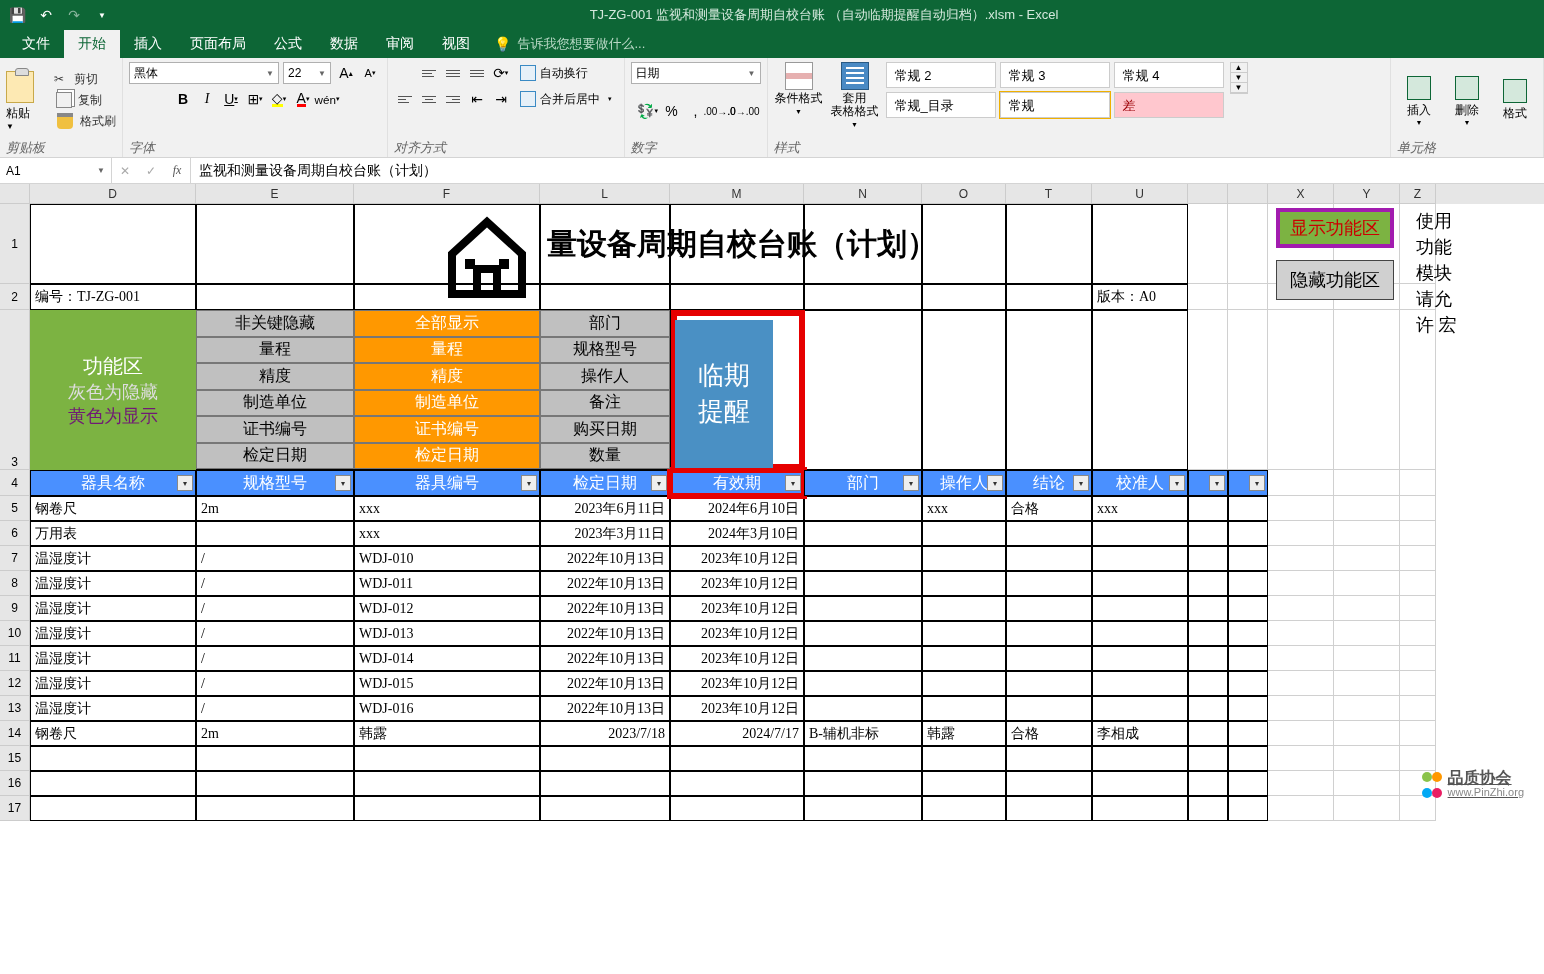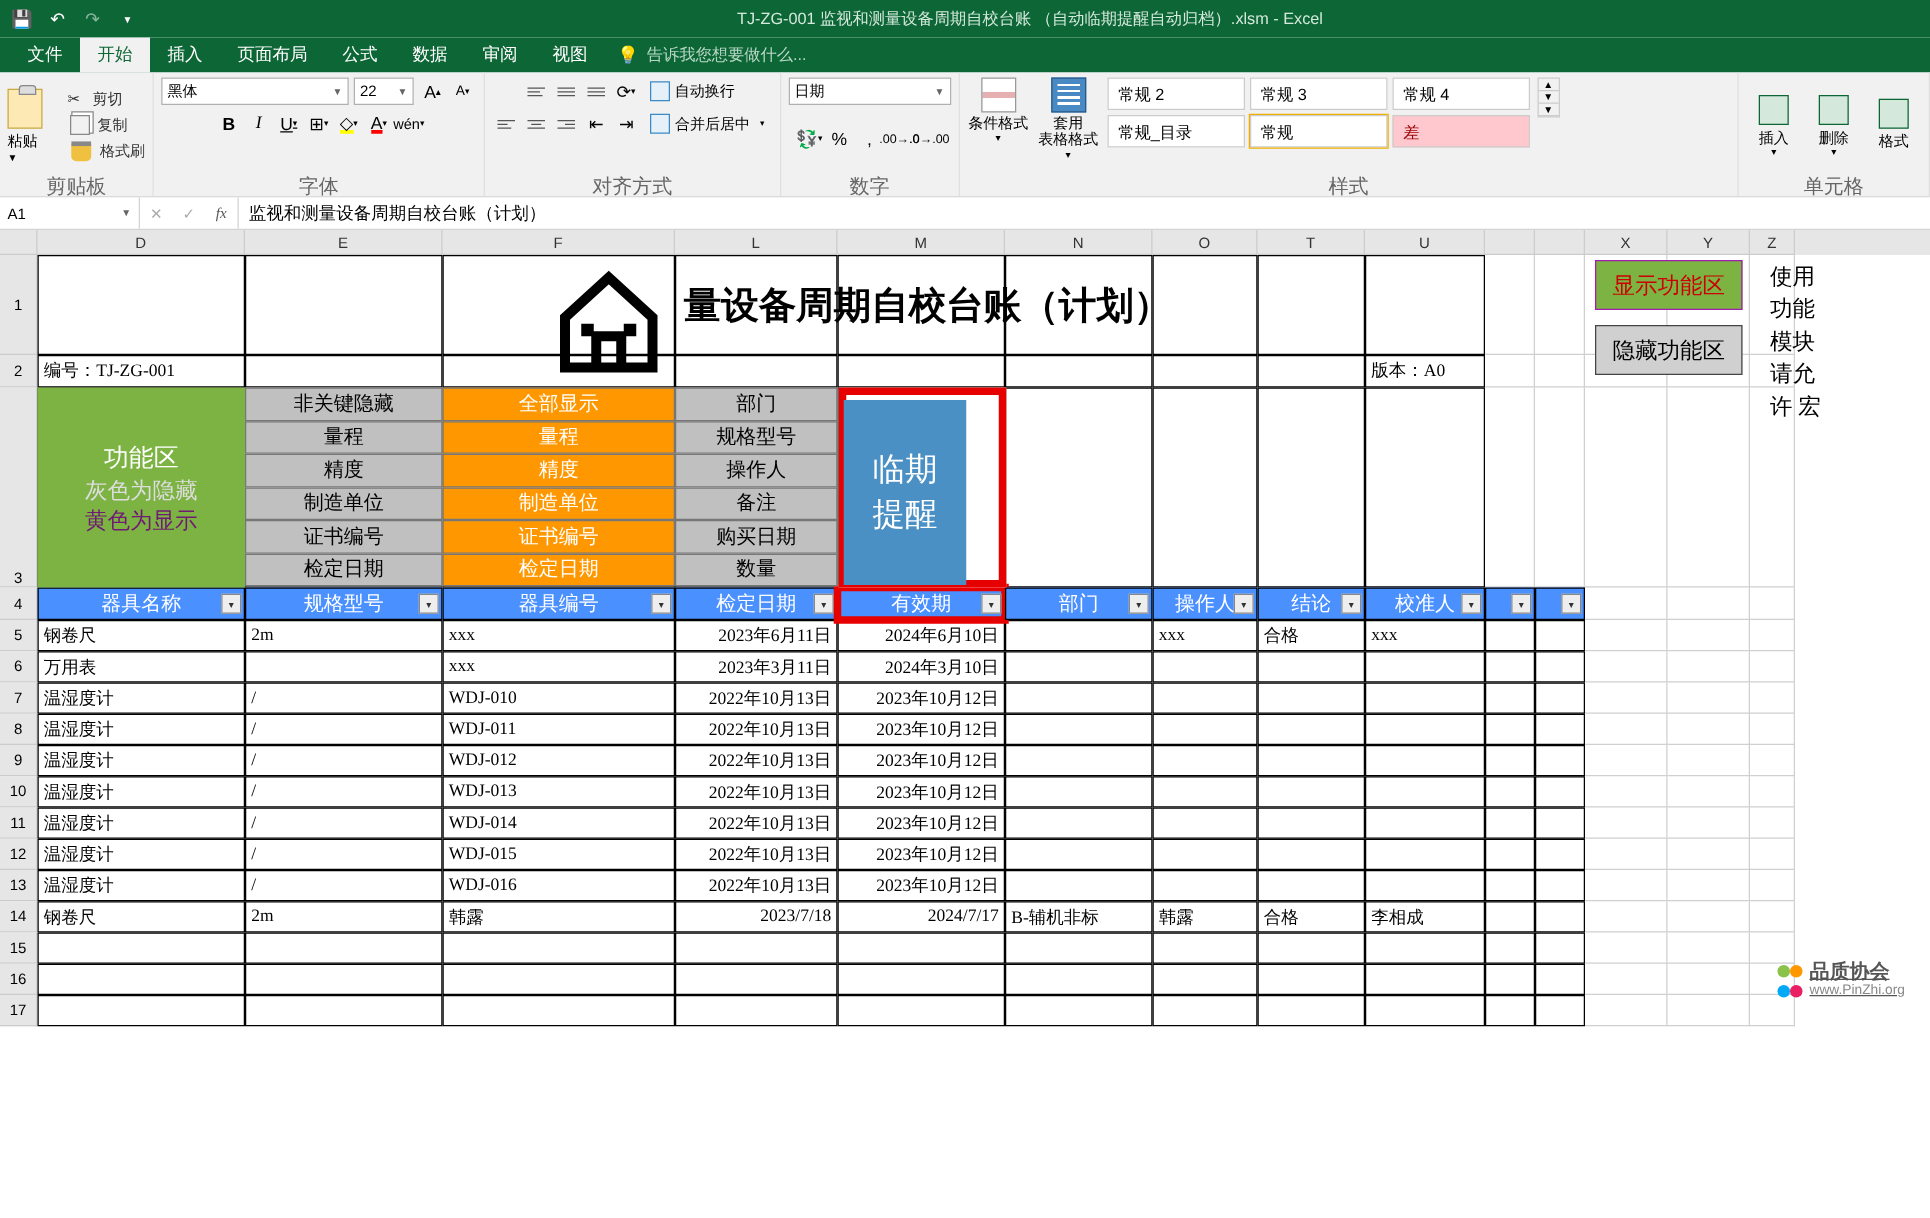--- a/index.html
+++ b/index.html
@@ -15,21 +15,21 @@
 .ribbon-tabs { background: #0d6636; height: 28px; display: flex; align-items: stretch; padding-left: 8px; color: #fff; gap: 0; }
 .ribbon-tab { padding: 0 14px; display: flex; align-items: center; font-size: 14px; cursor: pointer; }
 .ribbon-tab.active { background: #f1f1f1; color: #0d6636; }
 .ribbon-tell { display: flex; align-items: center; gap: 6px; color: #b8d8c5; font-size: 13px; margin-left: 10px; }
 .ribbon-tell .bulb { font-size: 14px; }
 
 
 .ribbon { background: #f1f1f1; height: 100px; border-bottom: 1px solid #d4d4d4; display: flex; }
 .ribbon-group { border-right: 1px solid #e0e0e0; display: flex; flex-direction: column; padding: 4px 6px 2px; }
 .ribbon-group-body { flex: 1; display: flex; align-items: center; }
-.ribbon-group-label { text-align: center; color: #666; font-size: 16px; height: 16px; }
+.ribbon-group-label { color: #666; font-size: 13px; height: 16px; font-style: italic; }
 
 
 .clip-big { display: flex; flex-direction: column; align-items: flex-start; justify-content: center; width: 44px; }
 .clip-big .clip-ico { width: 28px; height: 32px; background: #fde9b3; border: 1px solid #c8a94a; position: relative; }
 .clip-big .clip-ico::before { content: ""; position: absolute; top: -4px; left: 8px; width: 12px; height: 6px; border: 1px solid #888; border-radius: 3px 3px 0 0; background: #ddd; }
 .clip-small { display: flex; flex-direction: column; gap: 2px; margin-left: 4px; }
 .clip-row { display: flex; align-items: center; gap: 4px; font-size: 12px; color: #333; cursor: pointer; }
 .clip-row .ci { width: 16px; height: 16px; }
 .ci-copy { border: 1px solid #888; box-shadow: 2px -2px 0 #fff, 2px -2px 0 1px #888; width: 12px; height: 12px; margin: 2px; }
 .ci-brush { background: #f0c040; width: 10px; height: 14px; border-radius: 0 0 4px 4px; margin: 1px 3px; border-top: 4px solid #888; }
@@ -99,21 +99,21 @@
 .cD { width: 166px; } .cE { width: 158px; } .cF { width: 186px; } .cL { width: 130px; } .cM { width: 134px; } .cN { width: 118px; } .cO { width: 84px; } .cT { width: 86px; } .cU { width: 96px; } .cV { width: 40px; } .cW{width:40px;} .cX { width: 66px; } .cY { width: 66px; } .cZ { width: 36px; }
 
 
 .r1 { height: 80px; } .r2 { height: 26px; } .r3 { height: 160px; } .r4 { height: 26px; }
 
 
 .title-area { position: absolute; top: 20px; left: 30px; right: 200px; height: 80px; display: flex; align-items: center; justify-content: center; font-size: 30px; font-family: "SimHei"; font-weight: bold; pointer-events: none; }
 .house-ico { margin-right: 10px; position: relative; top: 10px; }
 
 
-.show-func { position: absolute; right: 150px; top: 24px; width: 118px; height: 40px; background: #7cb342; border: 1px solid #a21caf; color: #c00; font-size: 18px; display: flex; align-items: center; justify-content: center; cursor: pointer; font-family: "SimSun"; }
+.show-func { position: absolute; right: 150px; top: 24px; width: 118px; height: 40px; background: #7cb342; border: 4px solid #a21caf; color: #c00; font-size: 18px; display: flex; align-items: center; justify-content: center; cursor: pointer; font-family: "SimSun"; }
 .hide-func { position: absolute; right: 150px; top: 76px; width: 118px; height: 40px; background: #d0d0d0; border: 1px solid #444; color: #000; font-size: 18px; display: flex; align-items: center; justify-content: center; cursor: pointer; font-family: "SimSun"; }
 .side-text { position: absolute; right: 18px; top: 24px; width: 110px; font-size: 18px; font-family: "SimSun"; line-height: 26px; }
 
 
 .func-zone { position: absolute; left: 30px; top: 126px; width: 166px; height: 160px; background: #7cb342; display: flex; flex-direction: column; align-items: center; justify-content: center; font-size: 20px; font-family: "SimSun"; }
 .func-zone .l1 { color: #fff; } .func-zone .l2 { color: #ddd; font-size: 18px; } .func-zone .l3 { color: #701a75; font-size: 18px; }
 
 
 .fbtn-grid { position: absolute; left: 196px; top: 126px; }
 .fbtn-row { display: flex; }

